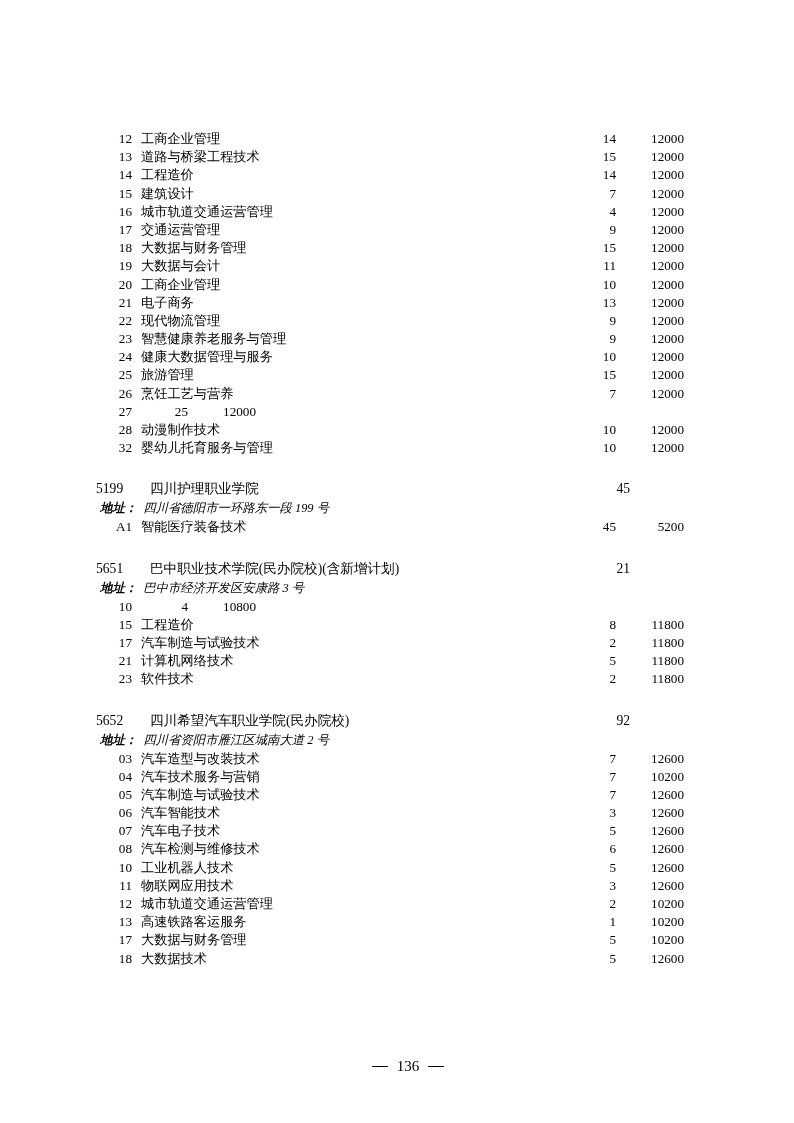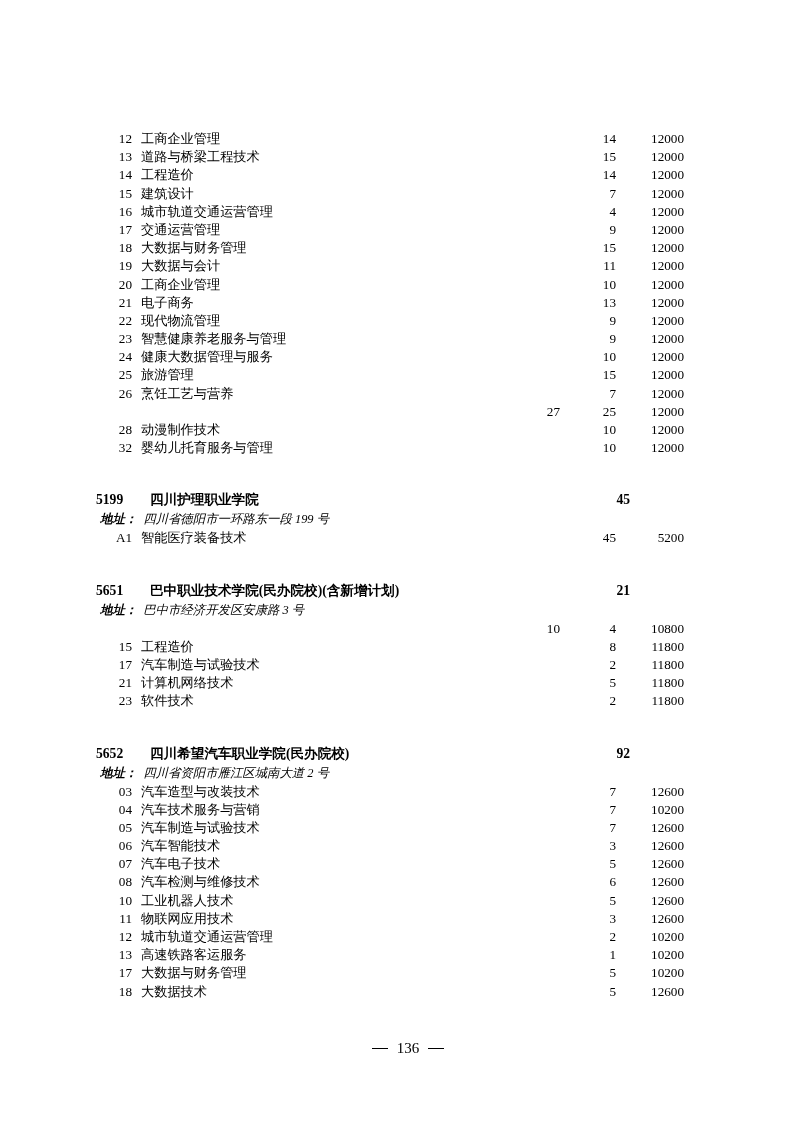--- a/index.html
+++ b/index.html
@@ -22,21 +22,20 @@
     box-sizing: border-box;
     padding: 130px 96px 0 96px;
   }
   
   .row {
     display: flex;
     align-items: baseline;
     height: 18.2px;
     font-size: 13.2px;
     line-height: 18.2px;
-    justify-content: flex-end;
   }
   .row .code {
     width: 36px;
     text-align: right;
     padding-right: 0px;
     font-family: "Liberation Serif", serif;
     flex: none;
   }
   .row .name {
     flex: 1 1 auto;
@@ -54,24 +53,23 @@
     flex: none;
     padding-right: 14px;
   }
   
   .school {
     margin-top: 22px;
   }
   .school-head {
     display: flex;
     align-items: baseline;
-    font-weight: bold;
+    font-weight: normal;
     font-size: 13.6px;
     line-height: 20px;
-    margin-top: 33px;
   }
   .school-head .sch-code {
     width: 46px;
     flex: none;
   }
   .school-head .sch-name {
     flex: 1 1 auto;
     padding-left: 8px;
   }
   .school-head .sch-plan {
@@ -97,21 +95,21 @@
     letter-spacing: 0px;
   }
   .addr .addr-text {
     padding-left: 6px;
   }
   
   .footer {
     position: absolute;
     left: 0;
     right: 0;
-    bottom: 66px;
+    bottom: 48px;
     text-align: center;
     text-decoration: underline;
   }
   .pagenum {
     display: inline-flex;
     align-items: center;
     gap: 9px;
     font-size: 15px;
     font-family: "Liberation Serif", serif;
     padding-left: 22px;

